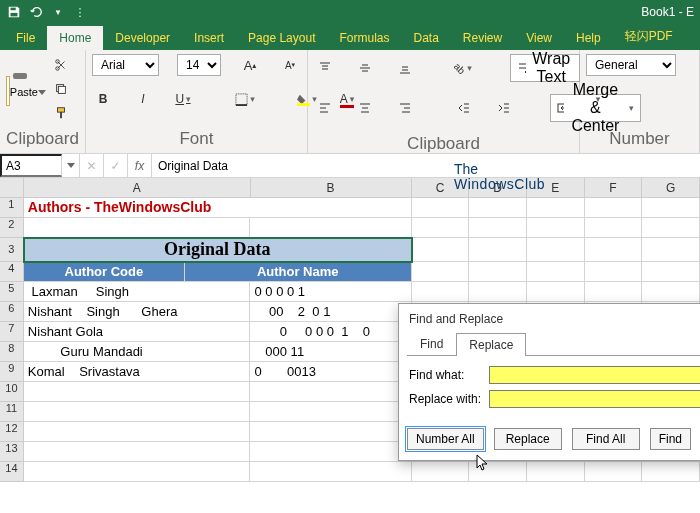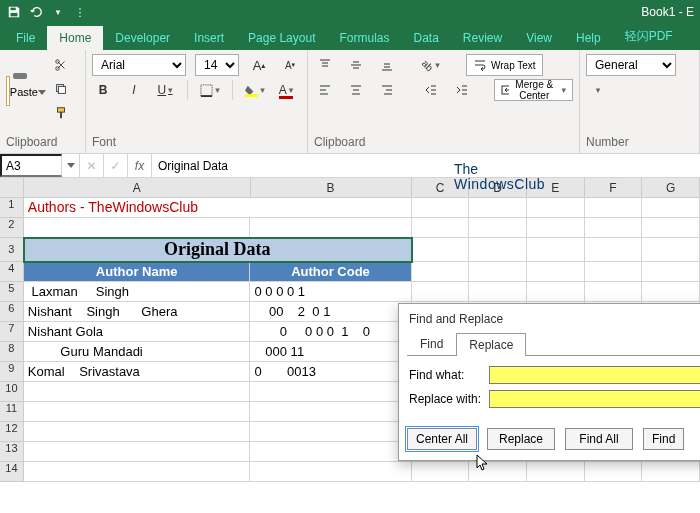--- a/index.html
+++ b/index.html
@@ -6,58 +6,58 @@
 body { background: #fff; width: 700px; height: 513px; overflow: hidden; position: relative; font-size: 12px; }
 
 
 .titlebar { background: #217346; height: 24px; display: flex; align-items: center; padding: 0 6px; color: #fff; }
 .titlebar .qat { display: flex; gap: 6px; align-items: center; }
 .titlebar .qat-icon { width: 16px; height: 16px; display: flex; align-items: center; justify-content: center; font-size: 11px; }
 .titlebar .bookname { margin-left: auto; font-size: 12px; }
 
 
 .menubar { background: #217346; height: 26px; display: flex; align-items: flex-end; padding-left: 4px; }
-.menutab { padding: 5px 12px; color: #5eead4; font-size: 12px; cursor: pointer; }
+.menutab { padding: 5px 12px; color: #fde047; font-size: 12px; cursor: pointer; }
 .menutab.file { background: #217346; }
 .menutab.active { background: #f3f2f1; color: #217346; }
 
 
 .ribbon { background: #f3f2f1; height: 104px; border-bottom: 1px solid #d4d4d4; display: flex; }
 .ribbon-group { border-right: 1px solid #d4d4d4; padding: 4px 6px 2px 6px; display: flex; flex-direction: column; }
-.ribbon-group-label { font-size: 12px; color: #666; margin-top: auto; padding-bottom: 2px; }
-.ribbon-row { display: flex; align-items: center; gap: 9px; margin-bottom: 3px; }
+.ribbon-group-label { text-align: center; font-size: 17px; color: #666; margin-top: auto; padding-bottom: 2px; }
+.ribbon-row { display: flex; align-items: center; gap: 18px; margin-bottom: 12px; }
 .rb-btn { border: 1px solid transparent; background: transparent; min-width: 22px; height: 22px; display: inline-flex; align-items: center; justify-content: center; font-size: 12px; color: #333; cursor: pointer; }
 .rb-sep { width: 1px; height: 20px; background: #d4d4d4; margin: 0 2px; }
 .rb-select { border: 1px solid #ababab; background: #fff; height: 22px; padding: 0 4px; font-size: 12px; }
 .paste-big { display: flex; flex-direction: row; align-items: center; width: 40px; padding-top: 4px; cursor: pointer; }
 .paste-icon { width: 28px; height: 30px; background: linear-gradient(#fff,#fff); border: 1px solid #c5a955; position: relative; }
 .paste-icon::before { content:""; position:absolute; top:-4px; left:6px; width:14px; height:6px; background:#7a7a7a; border-radius:2px; }
 .clip-side { display: flex; flex-direction: column; gap: 2px; margin-left: 4px; }
-.wide-btn { border: 1px solid #ababab; background: #fff; height: 22px; padding: 0 6px; display: inline-flex; align-items: center; gap: 4px; font-size: 10px; cursor: pointer; }
+.wide-btn { border: 1px solid #ababab; background: #fff; height: 28px; padding: 0 6px; display: inline-flex; align-items: center; gap: 4px; font-size: 16px; cursor: pointer; }
 
 
 .fxbar { height: 24px; border-bottom: 1px solid #d4d4d4; display: flex; align-items: stretch; }
 .namebox { width: 62px; border-right: 1px solid #d4d4d4; padding: 2px 4px; font-size: 12px; background: #fff; }
 .namebox-dd { width: 18px; border-right: 1px solid #d4d4d4; display:flex; align-items:center; justify-content:center; color:#666; cursor:pointer; }
 .fx-btn { width: 24px; border-right: 1px solid #d4d4d4; display:flex; align-items:center; justify-content:center; color:#666; cursor:pointer; }
 .fx-input { flex: 1; padding: 2px 6px; font-size: 12px; border: none; outline: none; }
 
 
 .grid-wrap { position: relative; }
 .colheaders { display: flex; height: 20px; border-bottom: 1px solid #ccc; }
 .corner { width: 24px; background: #e6e6e6; border-right: 1px solid #ccc; }
 .colh { background: #e6e6e6; border-right: 1px solid #ccc; text-align: center; font-size: 12px; color: #333; line-height: 20px; }
 .rowh { width: 24px; background: #e6e6e6; border-right: 1px solid #ccc; border-bottom: 1px solid #ccc; text-align: center; font-size: 11px; color: #333; }
 .grid-row { display: flex; height: 20px; }
 .cell { border-right: 1px solid #d4d4d4; border-bottom: 1px solid #d4d4d4; padding: 0 4px; font-size: 13px; line-height: 19px; overflow: hidden; white-space: pre; background: #fff; }
 .colA { width: 228px; }
 .colB { width: 162px; }
 .colC, .colD, .colE, .colF, .colG { width: 58px; }
 
-.title-cell { color: #c00000; font-weight: normal; font-size: 14px; }
+.title-cell { color: #c00000; font-weight: bold; font-size: 14px; }
 .orig-header { background: #b8cce4; font-family: "Times New Roman", serif; font-weight: bold; font-size: 18px; text-align: center; }
 .sel-outline { outline: 2px solid #217346; outline-offset: -1px; position: relative; }
 .col-header-row { background: #4f81bd; color: #fff; font-weight: bold; text-align: center; font-size: 13px; }
 
 
 .watermark { position: absolute; left: 454px; top: 162px; font-size: 14px; line-height: 1.1; color: #0a3a6a; pointer-events: none; font-weight: 500; }
 .watermark .w2 { letter-spacing: 0.5px; }
 
 
 .dialog { position: absolute; left: 398px; top: 303px; width: 320px; background: #fff; border: 1px solid #9a9a9a; box-shadow: 0 4px 12px rgba(0,0,0,.25); font-size: 12px; }
@@ -328,22 +328,22 @@
     <div class="cell orig-header sel-outline" style="width:390px;line-height:23px">Original Data</div>
     <div class="cell colC"></div>
     <div class="cell colD"></div>
     <div class="cell colE"></div>
     <div class="cell colF"></div>
     <div class="cell colG"></div>
   </div>
 
   <div class="grid-row">
     <div class="rowh">4</div>
+    <div class="cell colB col-header-row">Author Code</div>
     <div class="cell colA col-header-row">Author Name</div>
-    <div class="cell colB col-header-row">Author Code</div>
     <div class="cell colC"></div>
     <div class="cell colD"></div>
     <div class="cell colE"></div>
     <div class="cell colF"></div>
     <div class="cell colG"></div>
   </div>
 
   <div id="data-rows">
       <div class="grid-row">
         <div class="rowh">5</div>
@@ -466,21 +466,21 @@
     <div class="dlg-field">
       <span class="dlg-label">Find what:</span>
       <input class="dlg-input" value=" " style="">
     </div>
     <div class="dlg-field">
       <span class="dlg-label">Replace with:</span>
       <input class="dlg-input" value="" style="">
     </div>
   </div>
   <div class="dlg-buttons">
-    <button class="dlg-btn primary">Center All</button>
+    <button class="dlg-btn primary">Number All</button>
     <button class="dlg-btn">Replace</button>
     <button class="dlg-btn">Find All</button>
     <button class="dlg-btn" style="min-width:40px">Find</button>
   </div>
 </div>
 
 <div class="cursor-ptr">
   <svg width="14" height="18" viewBox="0 0 14 18">
       <path d="M1 1l0 13 3-3 2 5 2-1-2-5 5 0z" fill="#fff" stroke="#000"></path>
     </svg>

